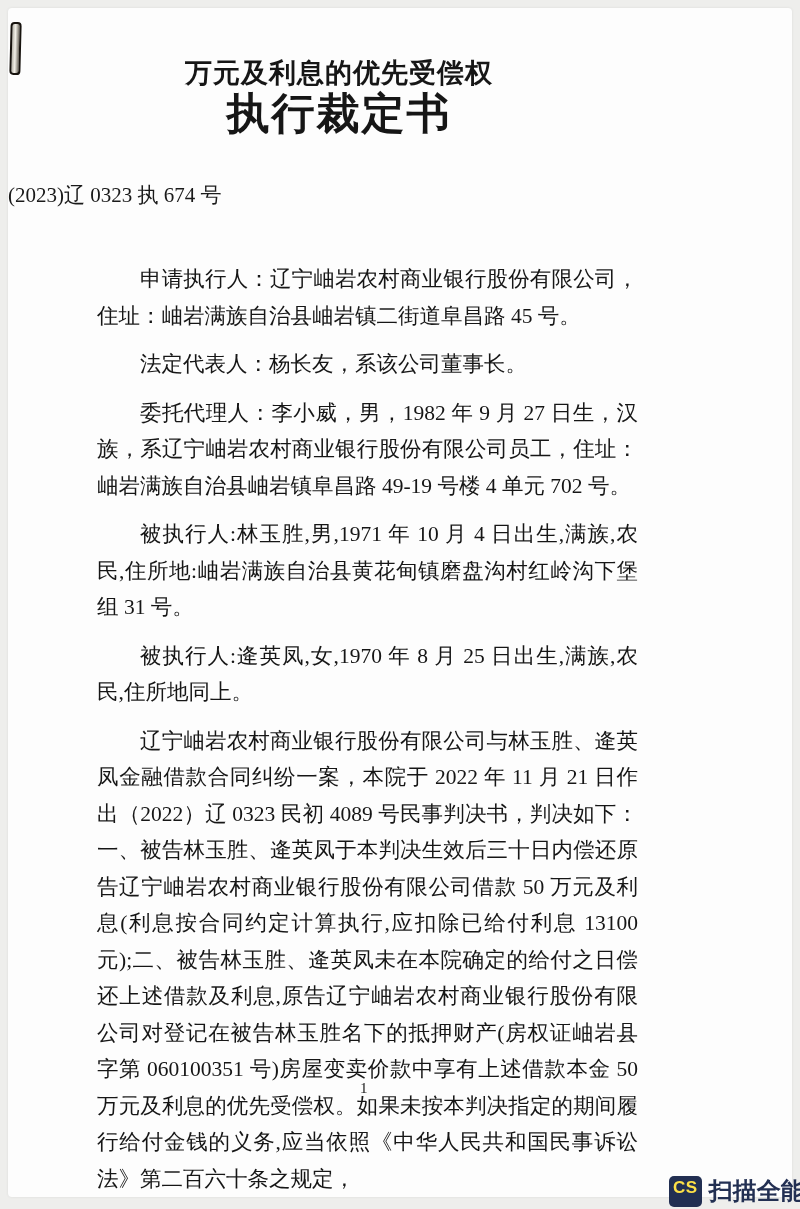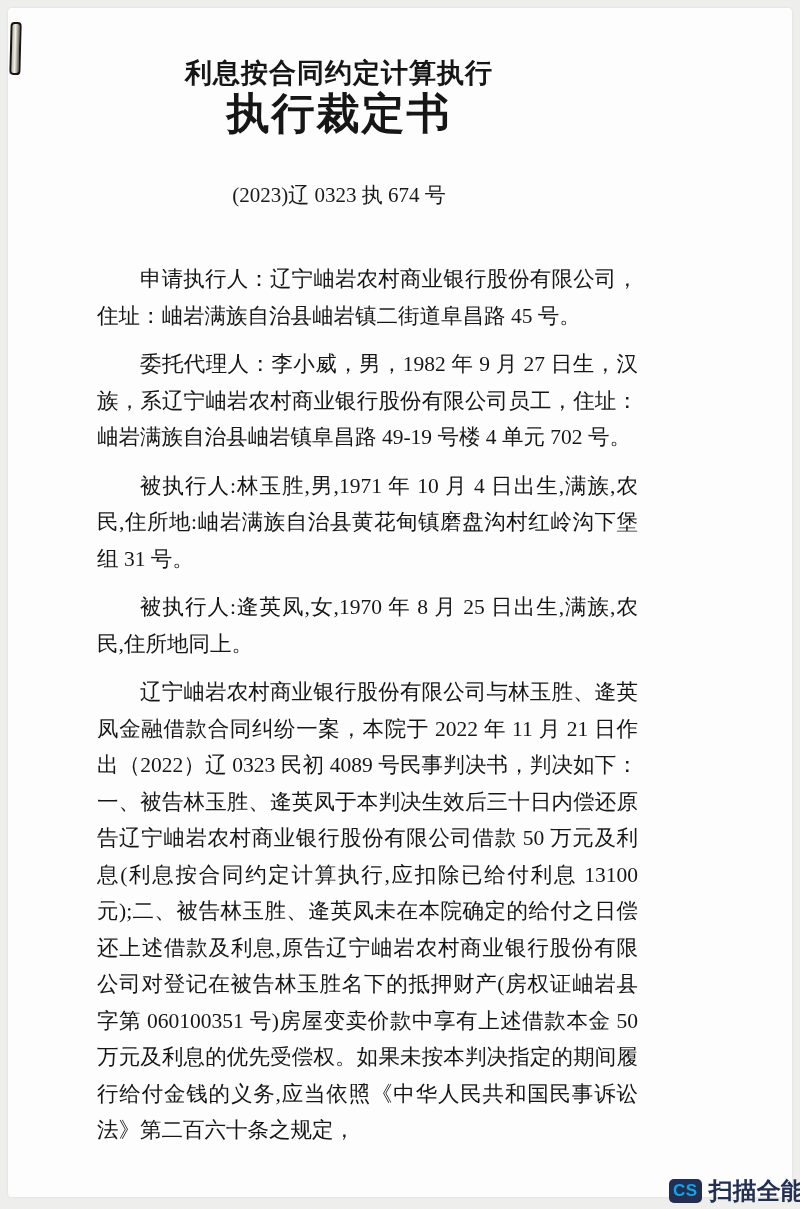--- a/index.html
+++ b/index.html
@@ -51,21 +51,21 @@
   }
   .doc-title {
     font-family: "Liberation Sans", "DejaVu Sans", sans-serif;
     font-weight: 700;
     font-size: 43px;
     line-height: 44px;
     letter-spacing: 2px;
     margin: 0;
   }
   .case-number {
-    text-align: center;
+    text-align: left;
     padding-right: 122px;
     margin-top: 46px;
     font-size: 21px;
     line-height: 28px;
     color: #1a1a1a;
   }
   .doc-body {
     margin: 52px 0 0 77px;
     width: 565px;
     font-size: 21.5px;
@@ -89,52 +89,53 @@
     left: 669px;
     top: 1175px;
     display: flex;
     align-items: center;
     gap: 7px;
     white-space: nowrap;
   }
   .cs-badge {
     display: inline-block;
     background: #222f52;
-    color: #0ea5e9;
+    color: #fde047;
     font-family: "Liberation Sans", "DejaVu Sans", sans-serif;
     font-weight: 800;
     font-size: 17px;
     line-height: 19px;
     border-radius: 5px;
-    padding: 2px 4px 3px 4px;
+    padding: 2px 4px 10px 4px;
     letter-spacing: 0.5px;
   }
   .wm-label {
     color: #222f52;
     font-family: "Liberation Sans", "DejaVu Sans", sans-serif;
     font-weight: 700;
     font-size: 24px;
   }
 </style>
 </head>
 <body>
 
 <div class="scan-page">
 
   <div class="binder-mark"></div>
 
   <div class="doc-header">
-    <h1 class="court-name">利息按合同约定计算执行</h1>
+    <h1 class="court-name">万元及利息的优先受偿权</h1>
     <h2 class="doc-title">执行裁定书</h2>
   </div>
 
   <div class="case-number">(2023)辽 0323 执 674 号</div>
 
   <div class="doc-body">
     <p>申请执行人：辽宁岫岩农村商业银行股份有限公司，住址：岫岩满族自治县岫岩镇二街道阜昌路 45 号。</p>
+    <p>法定代表人：杨长友，系该公司董事长。</p>
     <p>委托代理人：李小威，男，1982 年 9 月 27 日生，汉族，系辽宁岫岩农村商业银行股份有限公司员工，住址：岫岩满族自治县岫岩镇阜昌路 49-19 号楼 4 单元 702 号。</p>
     <p>被执行人:林玉胜,男,1971 年 10 月 4 日出生,满族,农民,住所地:岫岩满族自治县黄花甸镇磨盘沟村红岭沟下堡组 31 号。</p>
     <p>被执行人:逄英凤,女,1970 年 8 月 25 日出生,满族,农民,住所地同上。</p>
     <p>辽宁岫岩农村商业银行股份有限公司与林玉胜、逄英凤金融借款合同纠纷一案，本院于 2022 年 11 月 21 日作出（2022）辽 0323 民初 4089 号民事判决书，判决如下：一、被告林玉胜、逄英凤于本判决生效后三十日内偿还原告辽宁岫岩农村商业银行股份有限公司借款 50 万元及利息(利息按合同约定计算执行,应扣除已给付利息 13100 元);二、被告林玉胜、逄英凤未在本院确定的给付之日偿还上述借款及利息,原告辽宁岫岩农村商业银行股份有限公司对登记在被告林玉胜名下的抵押财产(房权证岫岩县字第 060100351 号)房屋变卖价款中享有上述借款本金 50 万元及利息的优先受偿权。如果未按本判决指定的期间履行给付金钱的义务,应当依照《中华人民共和国民事诉讼法》第二百六十条之规定，</p>
   </div>
 
   <div class="page-number">1</div>
 
 </div>
 

